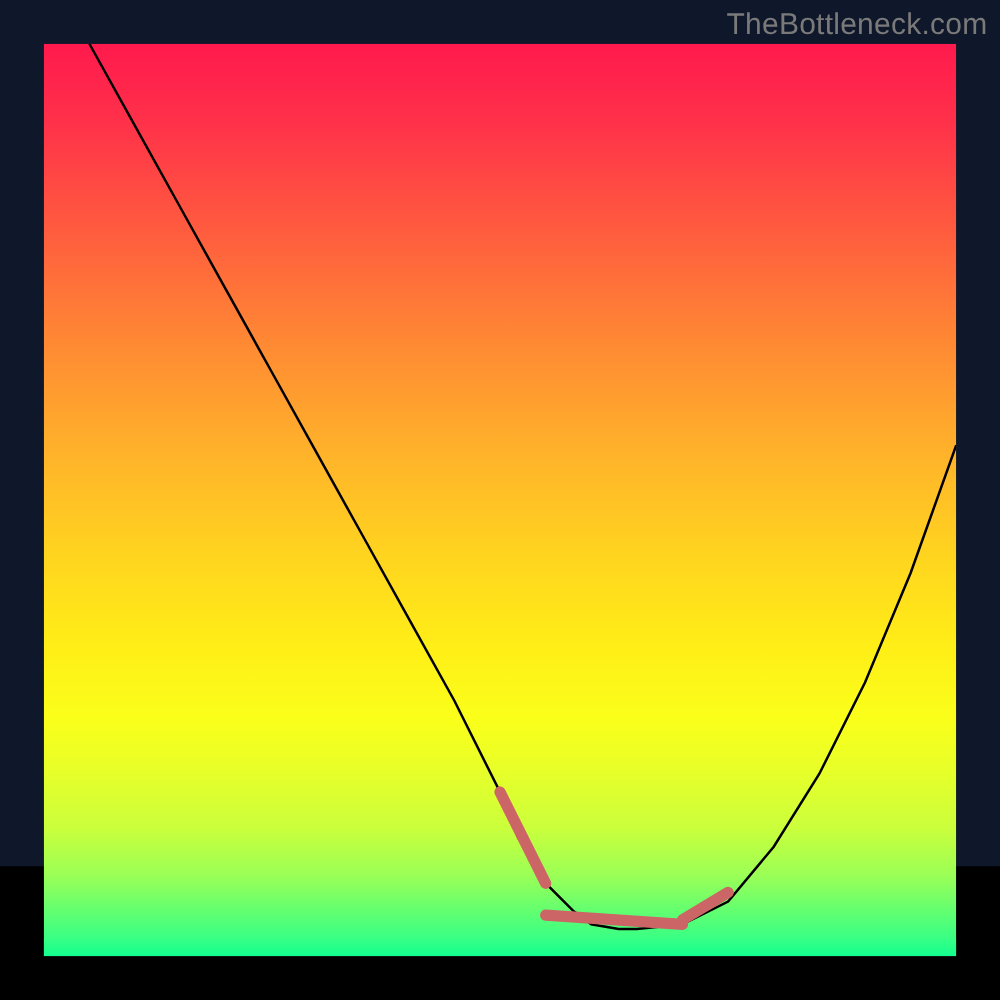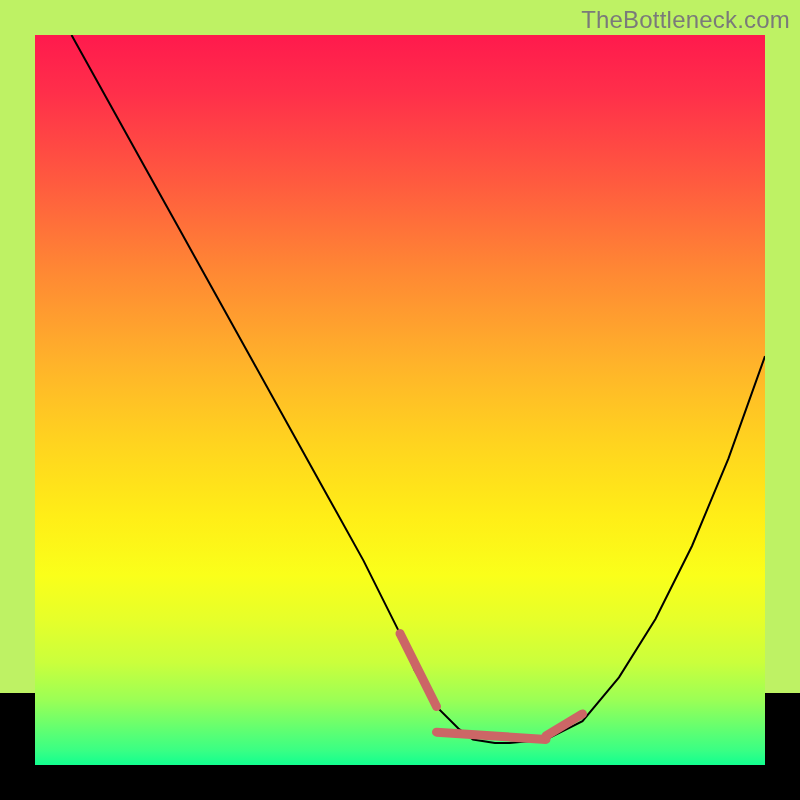--- a/index.html
+++ b/index.html
@@ -1,17 +1,17 @@
 <!DOCTYPE html>
 <html><head>
 <meta charset="utf-8">
 <style>
   * { margin: 0; padding: 0; box-sizing: border-box; }
   html, body { width: 800px; height: 800px; overflow: hidden; background: #000; }
-  .stage { position: relative; width: 800px; height: 693px; background: #bef264; }
+  .stage { position: relative; width: 800px; height: 693px; background: #0f172a; }
   .attribution {
     position: absolute;
     top: 6px;
     right: 10px;
     color: #7a7a7a;
     font-family: Arial, Helvetica, sans-serif;
     font-size: 24px;
     font-weight: 400;
     letter-spacing: 0.2px;
   }

